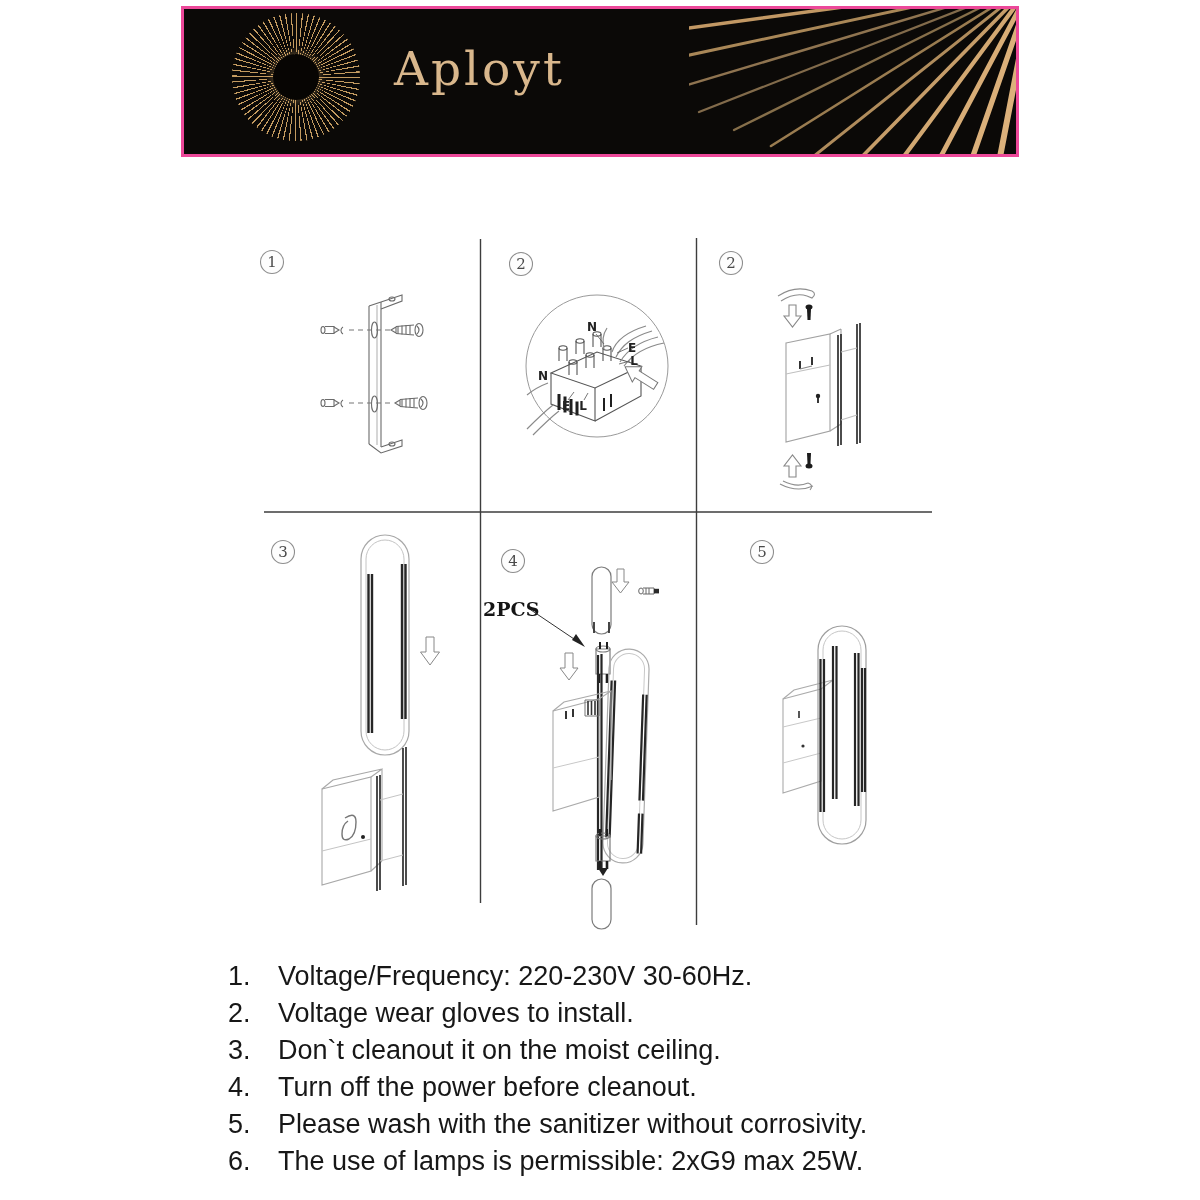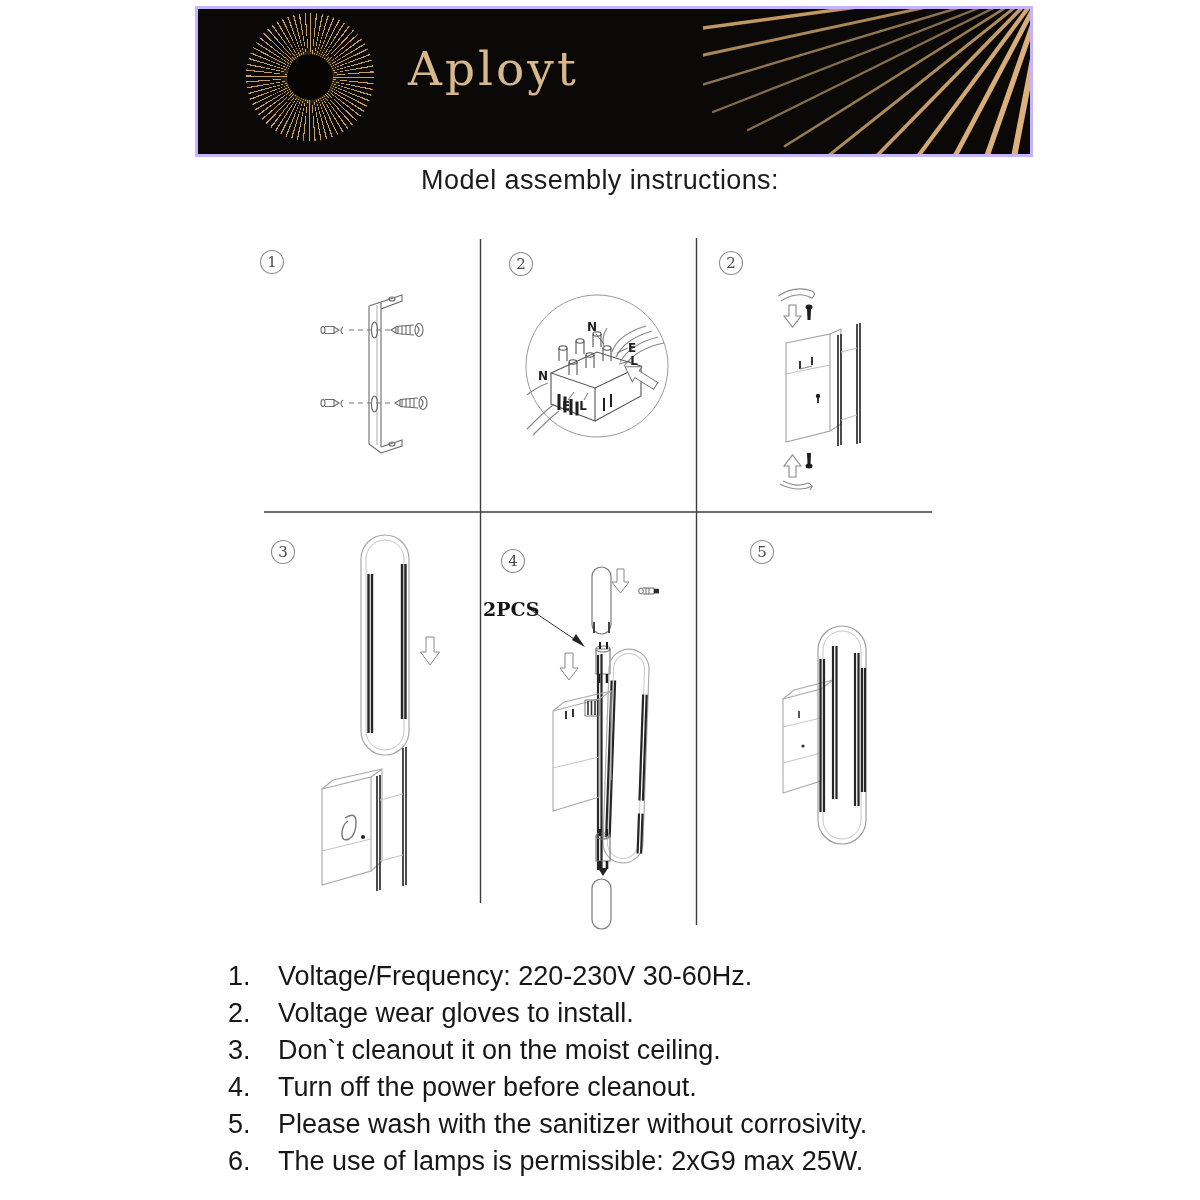--- a/index.html
+++ b/index.html
@@ -2,22 +2,22 @@
 <html><head>
 <meta charset="utf-8">
 <style>
   html,body{margin:0;padding:0;background:#ffffff;}
   .page{
     position:relative;width:1200px;height:1200px;background:#ffffff;overflow:hidden;
     font-family:"Liberation Sans",sans-serif;
   }
   
   .banner{
-    position:absolute;left:195px;top:6px;width:838px;height:151px;
-    background:#0b0907;border:3px solid #c4b5fd;box-sizing:border-box;overflow:hidden;
+    position:absolute;left:181px;top:6px;width:838px;height:151px;
+    background:#0b0907;border:3px solid #ec4899;box-sizing:border-box;overflow:hidden;
   }
   .sunburst{
     position:absolute;left:48px;top:4px;width:128px;height:128px;border-radius:50%;
     background:repeating-conic-gradient(from 0deg,rgba(206,163,101,0.95) 0deg 1.15deg,rgba(12,9,7,0) 1.15deg 5.3deg);
   }
   .sunburst-core{
     position:absolute;left:41px;top:41px;width:46px;height:46px;border-radius:50%;
     background:#070503;box-shadow:0 0 8px 2px rgba(222,178,115,0.35);
   }
   .brand{
@@ -67,21 +67,20 @@
         <line x1="345" y1="-25" x2="158" y2="166" stroke="#c69d69" stroke-width="3.6"></line>
         <line x1="345" y1="-25" x2="196" y2="176" stroke="#d2a872" stroke-width="4.2"></line>
         <line x1="345" y1="-25" x2="233" y2="186" stroke="#d8ad77" stroke-width="4.8"></line>
         <line x1="345" y1="-25" x2="268" y2="196" stroke="#dbb07a" stroke-width="5.4"></line>
         <line x1="345" y1="-25" x2="300" y2="208" stroke="#dcb17b" stroke-width="6"></line>
         <line x1="345" y1="-25" x2="326" y2="222" stroke="#ddb27c" stroke-width="6.5"></line>
       </g>
     </svg>
   </div>
 
-  <div class="title-line1">Model assembly instructions:</div>
 
   <svg class="diagram" width="1200" height="1200" viewBox="0 0 1200 1200">
 
     <g stroke="#3d3d3d" stroke-width="1.4">
       <line x1="480.5" y1="239" x2="480.5" y2="903"></line>
       <line x1="696.5" y1="238" x2="696.5" y2="925"></line>
       <line x1="264" y1="512" x2="932" y2="512"></line>
     </g>
 
     <g fill="none" stroke="#6b6b6b" stroke-width="1.1">

